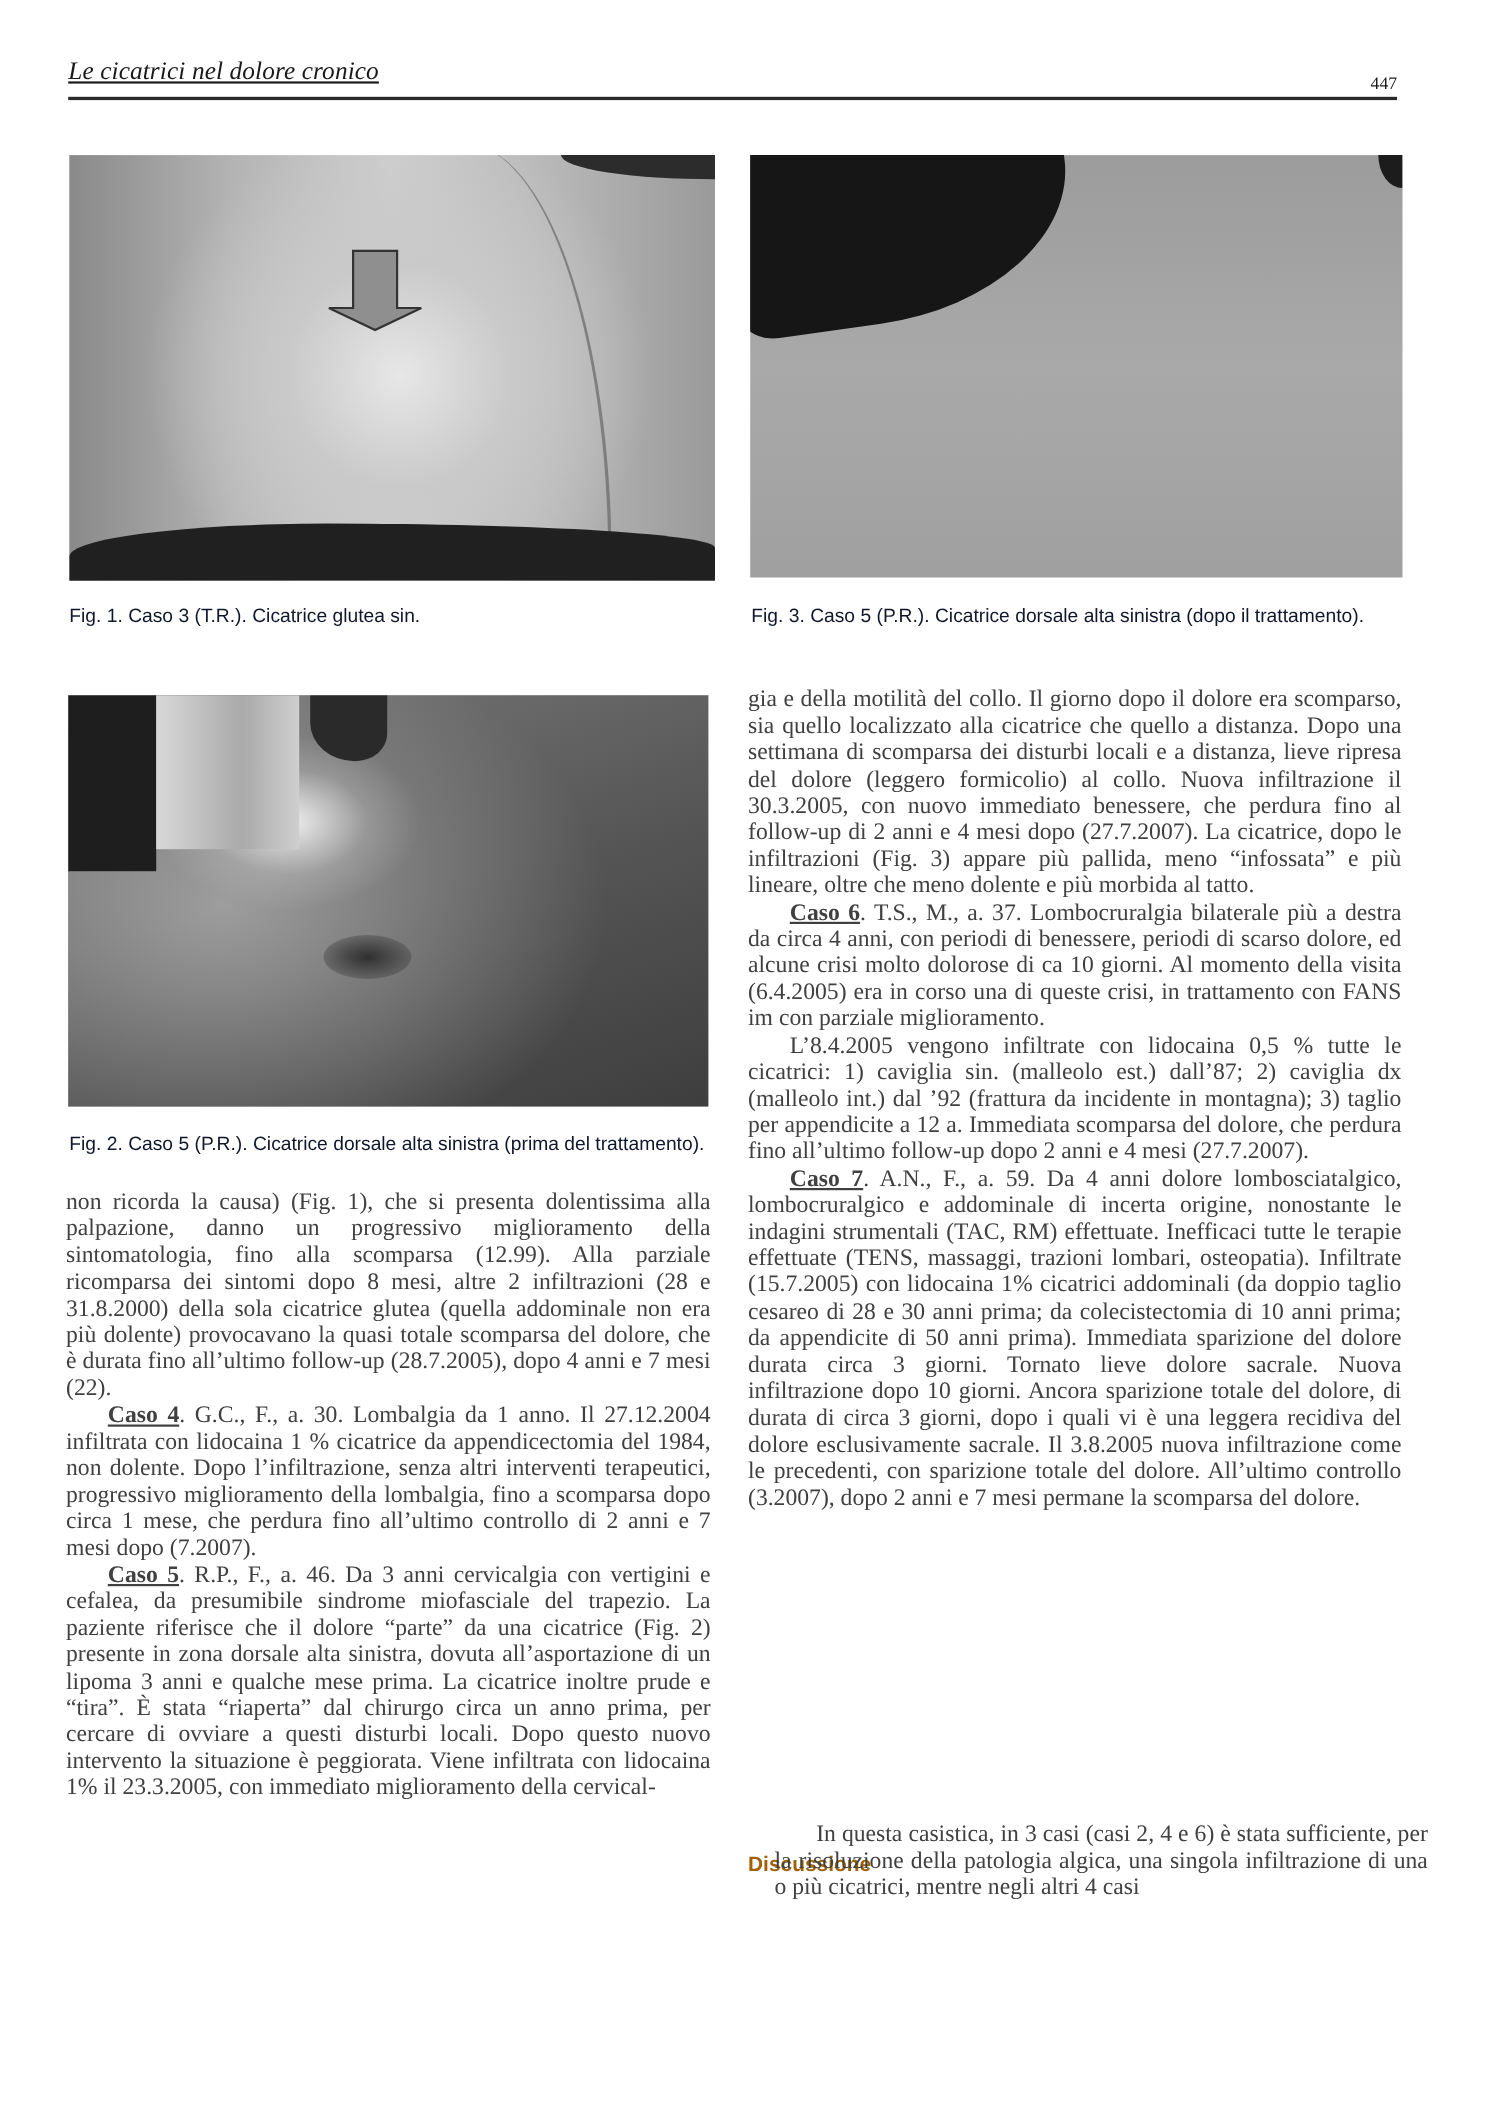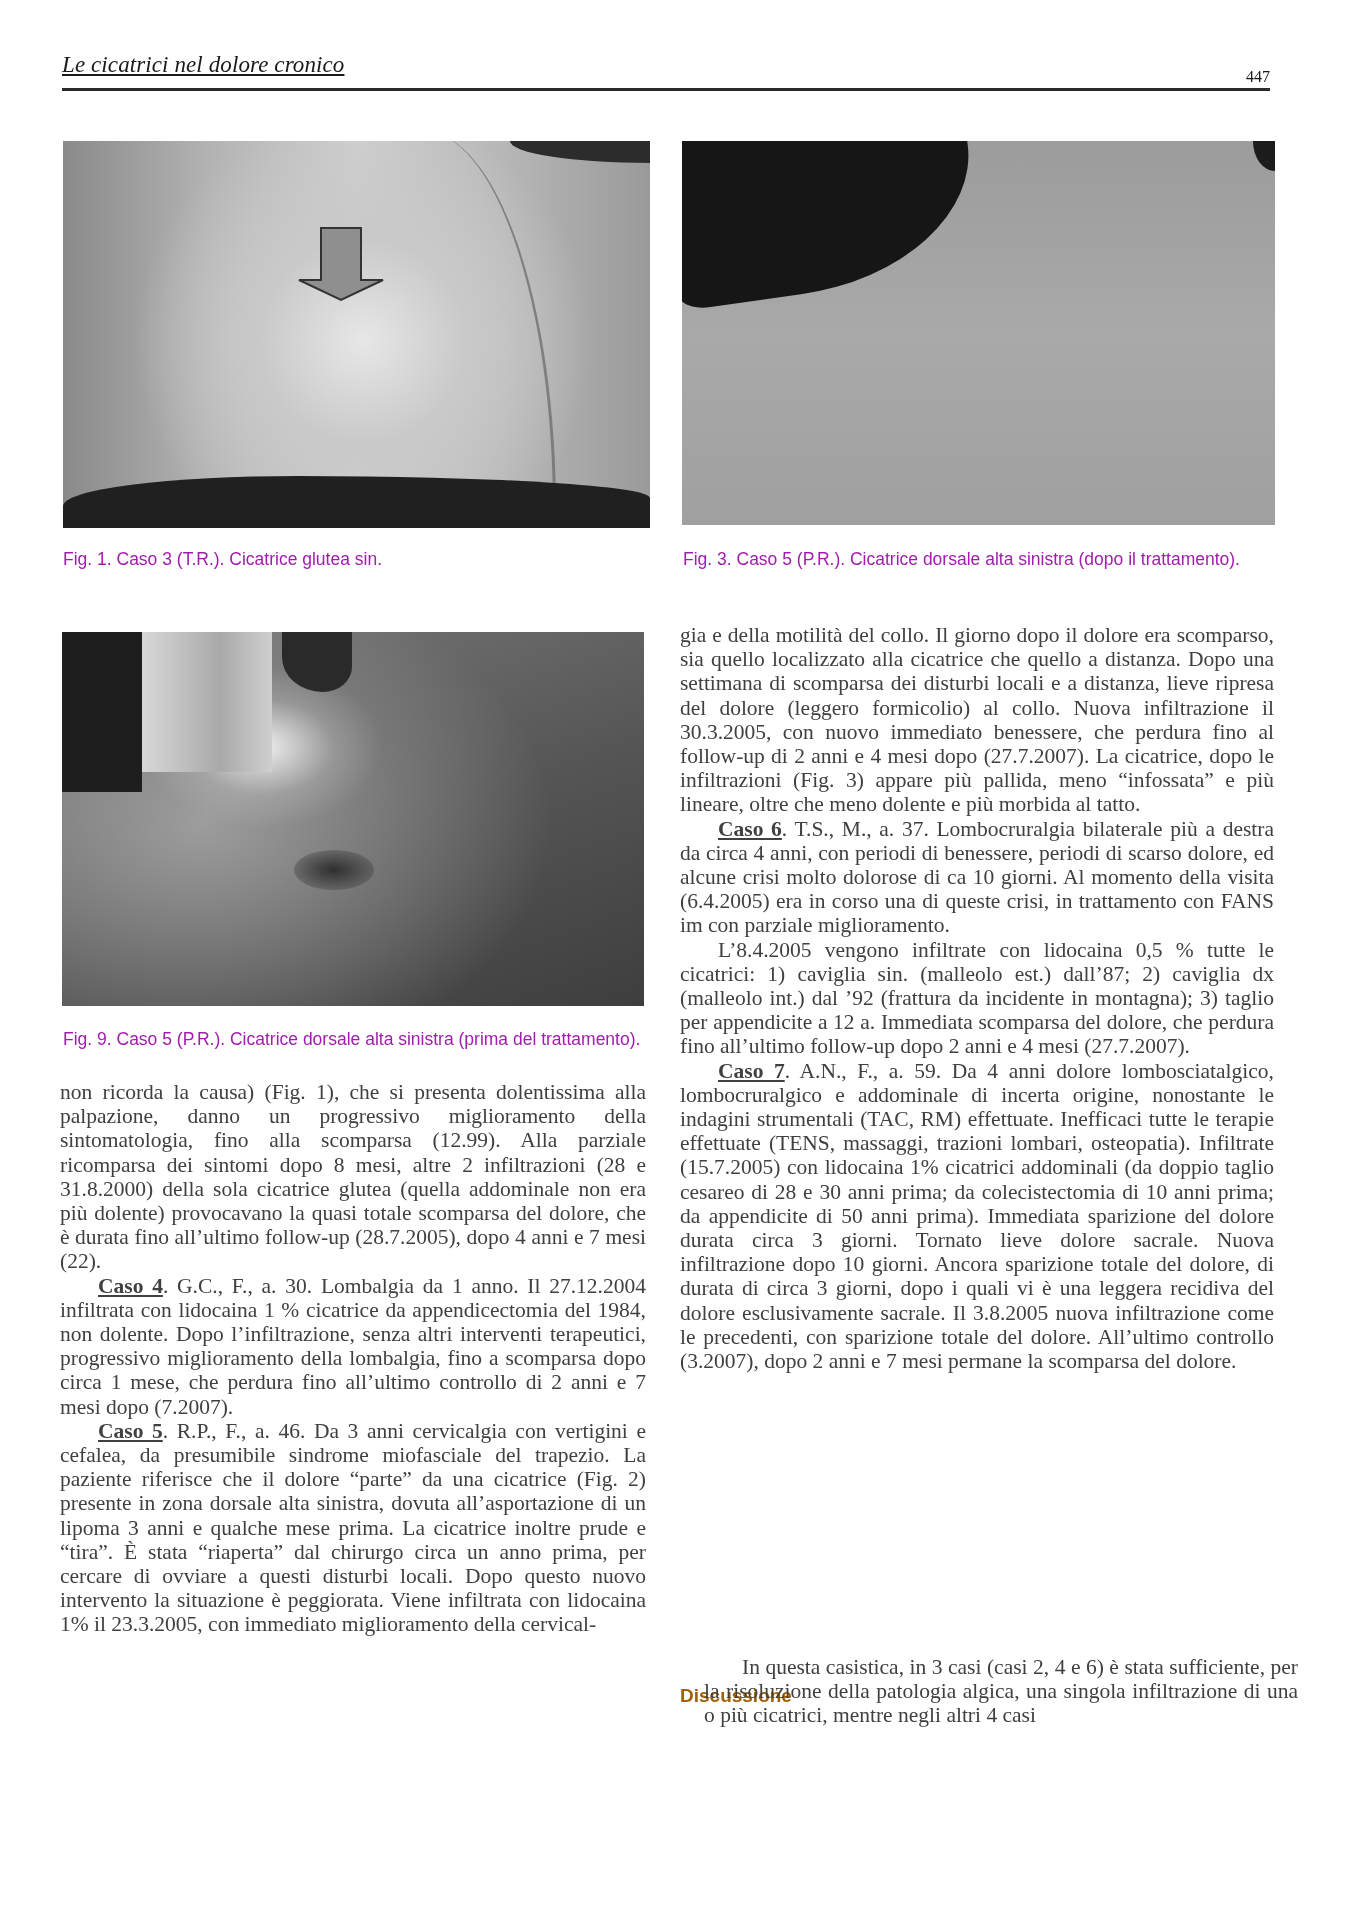--- a/index.html
+++ b/index.html
@@ -69,21 +69,21 @@
   .fig2 .hair {
     position: absolute; left: 220px; top: 0; width: 70px; height: 60px; background: #2a2a2a;
     border-radius: 0 0 50% 70%;
   }
   .fig2 .scar {
     position: absolute; left: 232px; top: 218px; width: 80px; height: 40px; border-radius: 50%;
     background: radial-gradient(ellipse at center, #2f2f2f 0%, rgba(60,60,60,0.6) 50%, rgba(0,0,0,0) 100%);
   }
   .caption {
     position: absolute; font-family: "Liberation Sans", "DejaVu Sans", sans-serif;
-    font-size: 17.5px; line-height: 23px; color: #a21caf;
+    font-size: 17.5px; line-height: 23px; color: #0f172a;
   }
   .cap1 { left: 63px; top: 548px; width: 580px; }
   .cap3 { left: 683px; top: 548px; width: 590px; }
   .cap2 { left: 63px; top: 1028px; width: 590px; }
   .column {
     position: absolute; font-size: 21.5px; line-height: 24.2px; text-align: justify; color: #404040;
   }
   .col-left { left: 60px; top: 1080px; width: 586px; }
   .col-right { left: 680px; top: 623px; width: 594px; }
   .column p { margin: 0; }
@@ -120,21 +120,21 @@
   <div class="corner"></div>
 </div>
 <div class="caption cap3">Fig. 3. Caso 5 (P.R.). Cicatrice dorsale alta sinistra (dopo il trattamento).</div>
 
 <div class="figure fig2">
   <div class="bg-dark"></div>
   <div class="curtain"></div>
   <div class="hair"></div>
   <div class="scar"></div>
 </div>
-<div class="caption cap2">Fig. 9. Caso 5 (P.R.). Cicatrice dorsale alta sinistra (prima del trattamento).</div>
+<div class="caption cap2">Fig. 2. Caso 5 (P.R.). Cicatrice dorsale alta sinistra (prima del trattamento).</div>
 
 <div class="column col-left">
   <p>non ricorda la causa) (Fig. 1), che si presenta dolentissima alla palpazione, danno un progressivo miglioramento della sintomatologia, fino alla scomparsa (12.99). Alla parziale ricomparsa dei sintomi dopo 8 mesi, altre 2 infiltrazioni (28 e 31.8.2000) della sola cicatrice glutea (quella addominale non era più dolente) provocavano la quasi totale scomparsa del dolore, che è durata fino all’ultimo follow-up (28.7.2005), dopo 4 anni e 7 mesi (22).</p>
   <p class="indent"><span class="case-label">Caso 4</span><span>. G.C., F., a. 30. Lombalgia da 1 anno. Il 27.12.2004 infiltrata con lidocaina 1 % cicatrice da appendicectomia del 1984, non dolente. Dopo l’infiltrazione, senza altri interventi terapeutici, progressivo miglioramento della lombalgia, fino a scomparsa dopo circa 1 mese, che perdura fino all’ultimo controllo di 2 anni e 7 mesi dopo (7.2007).</span></p>
   <p class="indent"><span class="case-label">Caso 5</span><span>. R.P., F., a. 46. Da 3 anni cervicalgia con vertigini e cefalea, da presumibile sindrome miofasciale del trapezio. La paziente riferisce che il dolore “parte” da una cicatrice (Fig. 2) presente in zona dorsale alta sinistra, dovuta all’asportazione di un lipoma 3 anni e qualche mese prima. La cicatrice inoltre prude e “tira”. È stata “riaperta” dal chirurgo circa un anno prima, per cercare di ovviare a questi disturbi locali. Dopo questo nuovo intervento la situazione è peggiorata. Viene infiltrata con lidocaina 1% il 23.3.2005, con immediato miglioramento della cervical-</span></p>
 </div>
 
 <div class="column col-right">
   <p>gia e della motilità del collo. Il giorno dopo il dolore era scomparso, sia quello localizzato alla cicatrice che quello a distanza. Dopo una settimana di scomparsa dei disturbi locali e a distanza, lieve ripresa del dolore (leggero formicolio) al collo. Nuova infiltrazione il 30.3.2005, con nuovo immediato benessere, che perdura fino al follow-up di 2 anni e 4 mesi dopo (27.7.2007). La cicatrice, dopo le infiltrazioni (Fig. 3) appare più pallida, meno “infossata” e più lineare, oltre che meno dolente e più morbida al tatto.</p>
   <p class="indent"><span class="case-label">Caso 6</span><span>. T.S., M., a. 37. Lombocruralgia bilaterale più a destra da circa 4 anni, con periodi di benessere, periodi di scarso dolore, ed alcune crisi molto dolorose di ca 10 giorni. Al momento della visita (6.4.2005) era in corso una di queste crisi, in trattamento con FANS im con parziale miglioramento.</span></p>

